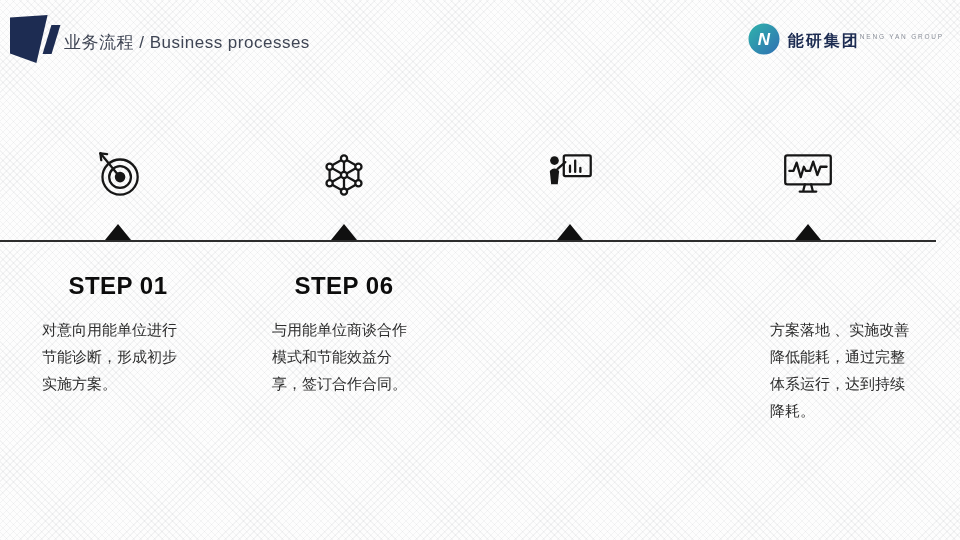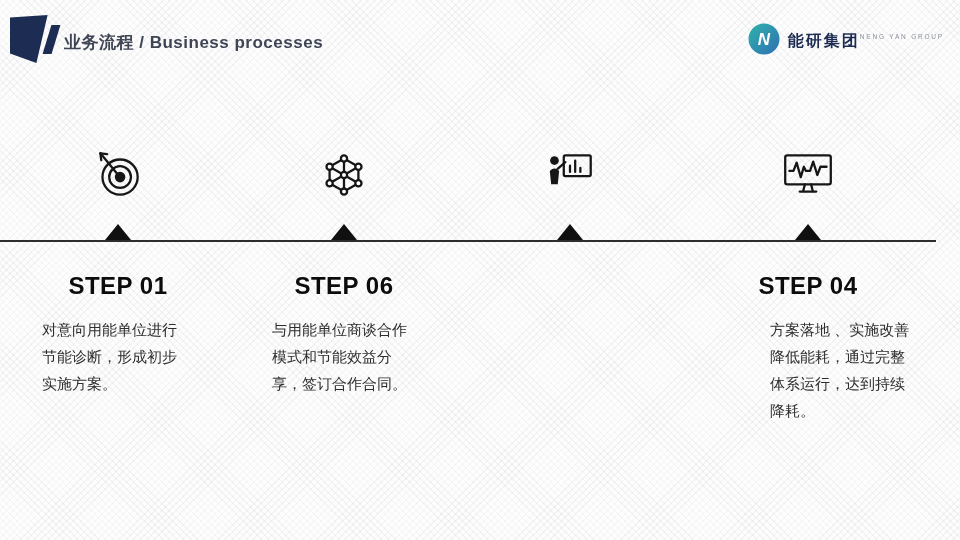--- a/index.html
+++ b/index.html
@@ -30,21 +30,20 @@
     position: absolute; left: 47px; top: 25px;
     width: 9px; height: 29px;
     background: #1d2c52;
     transform: skewX(-17deg);
   }
   .page-title {
     position: absolute; left: 64px; top: 31px;
     font-size: 17px;
     color: #3f4554;
     letter-spacing: 0.5px;
-    font-weight: bold;
   }
   .logo {
     position: absolute; right: 16px; top: 22px;
     display: flex; align-items: center; gap: 7px;
   }
   .logo-text { display: flex; flex-direction: row; align-items: flex-start; }
   .logo-cn {
     font-size: 16px; font-weight: bold; color: #1d2c52; letter-spacing: 2px;
   }
   .logo-en {
@@ -177,20 +176,19 @@
   </div>
 
   <div class="timeline-line"></div>
   <div class="tl-triangle t1"></div>
   <div class="tl-triangle t2"></div>
   <div class="tl-triangle t3"></div>
   <div class="tl-triangle t4"></div>
 
   <div class="step-label c1">STEP 01</div>
   <div class="step-label c2">STEP 06</div>
-  <div class="step-label c4">STEP 04</div>
 
   <div class="step-desc c2">与用能单位商谈合作模式和节能效益分享，签订合作合同。</div>
   <div class="step-desc c1">对意向用能单位进行节能诊断，形成初步实施方案。</div>
   <div class="step-desc c4">方案落地 、实施改善
 降低能耗，通过完整体系运行，达到持续降耗。</div>
 
 </div>
 
 </body></html>

